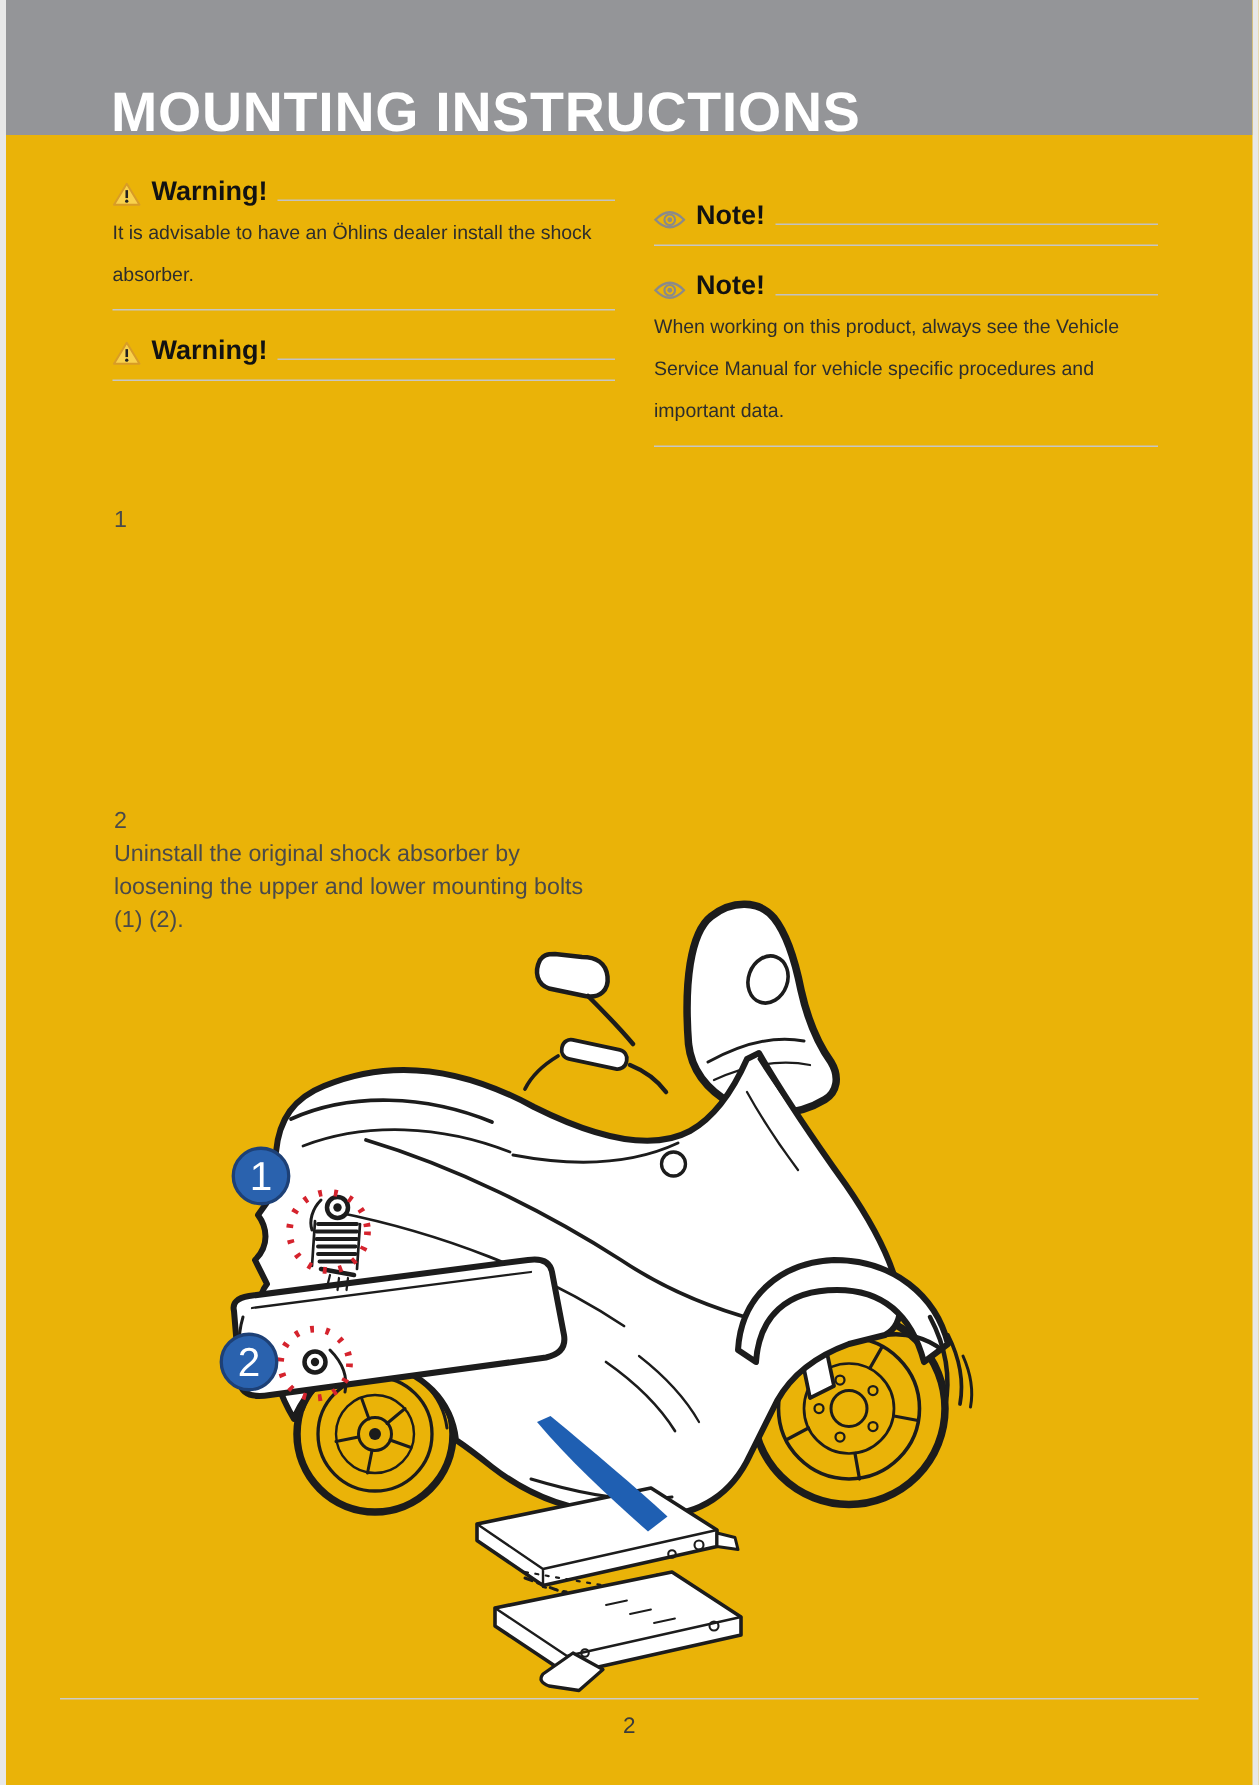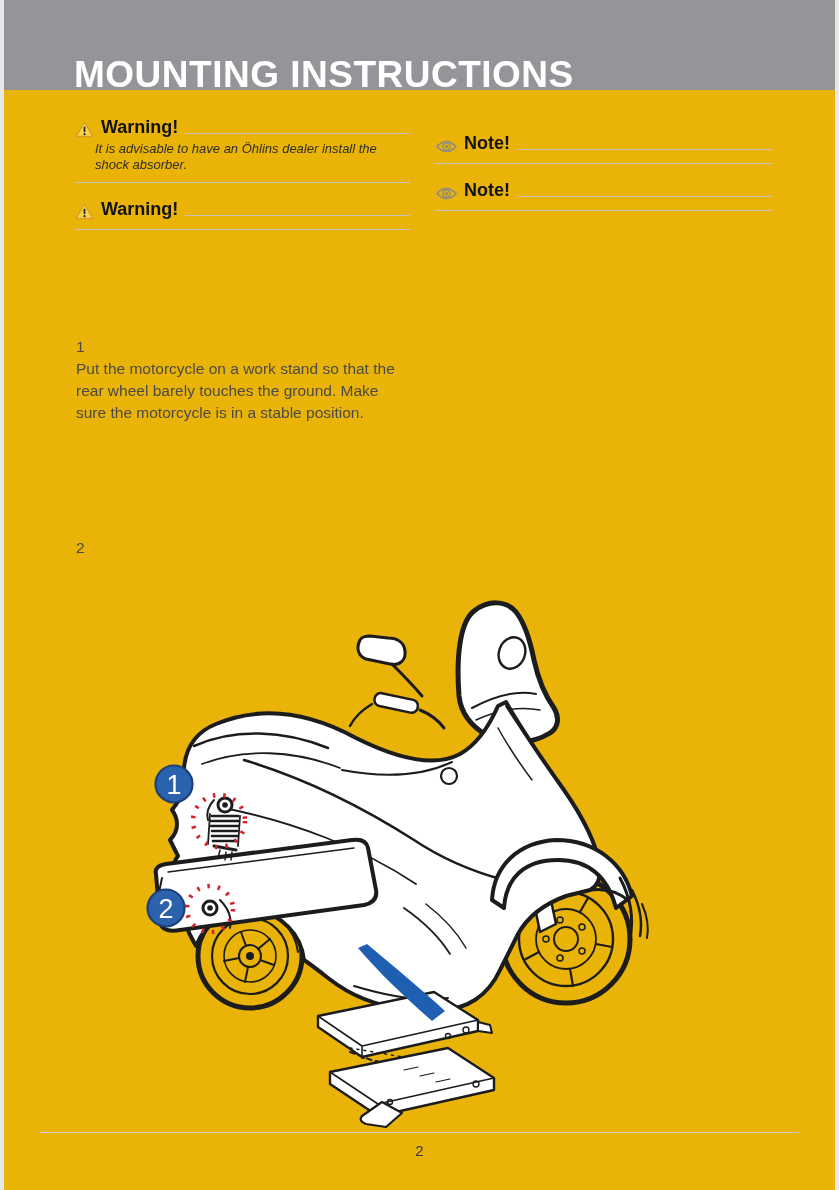--- a/index.html
+++ b/index.html
@@ -22,21 +22,21 @@
   .band h1{position:absolute;left:70px;bottom:-6px;font-size:37px;font-weight:700;color:#fff;letter-spacing:.5px;white-space:nowrap;}
 
   
   .col{position:absolute;}
   .col-left{left:71px;top:114px;width:335px;}
   .col-right{left:432px;top:130px;width:336px;}
   .advice{border-bottom:1px solid #c6c6c6;padding-bottom:9px;margin-bottom:13px;}
   .advice-head{display:flex;align-items:flex-end;gap:7px;height:24px;}
   .advice-title{font-size:18px;font-weight:700;color:#121212;white-space:nowrap;}
   .head-rule{flex:1;height:1px;background:#c2c2c2;align-self:flex-end;margin-bottom:4px;}
-  .advice-body{margin-top:3px;font-size:13px;font-style:italic;color:#2d2d2d;line-height:16px;margin-left:20px;}
+  .advice-body{margin-top:3px;font-size:13px;color:#2d2d2d;line-height:28px;}
   .icon{display:inline-flex;align-items:center;}
 
   
   .step{position:absolute;left:72px;width:336px;color:#4a4a4a;font-size:15.5px;line-height:22px;}
   .step-1{top:336px;}
   .step-2{top:537px;}
   .step-num{height:22px;}
 
   
   .figure{position:absolute;left:100px;top:578px;width:620px;height:552px;}
@@ -110,29 +110,30 @@
         <span class="icon">
           <svg width="21" height="15" viewBox="0 0 22 14">
               <path d="M1 7 Q 11 -3.5 21 7 Q 11 17.5 1 7 Z" fill="none" stroke="#8a8a8a" stroke-width="1.6"></path>
               <circle cx="11" cy="7" r="3.7" fill="none" stroke="#8a8a8a" stroke-width="1.5"></circle>
               <circle cx="11" cy="7" r="1.7" fill="#8a8a8a"></circle>
             </svg>
         </span>
         <span class="advice-title">Note!</span>
         <span class="head-rule"></span>
       </div>
+      <p class="advice-body">When working on this product, always see the Vehicle Service Manual for vehicle specific procedures and important data.</p>
     </section>
   </div>
 
   <div class="step step-1">
     <div class="step-num">1</div>
-    <p class="step-text">Put the motorcycle on a work stand so that the rear wheel barely touches the ground. Make sure the motorcycle is in a stable position.</p>
   </div>
   <div class="step step-2">
     <div class="step-num">2</div>
+    <p class="step-text">Uninstall the original shock absorber by loosening the upper and lower mounting bolts (1) (2).</p>
   </div>
 
   <div class="figure">
     <svg viewBox="0 0 620 552" xmlns="http://www.w3.org/2000/svg">
 
       <g>
         <circle class="ln" cx="146" cy="378" r="52" stroke-width="5"></circle>
         <circle class="ln" cx="146" cy="378" r="38" stroke-width="2.2"></circle>
         <circle class="ln" cx="146" cy="378" r="26" stroke-width="1.6"></circle>
         <circle class="ln" cx="146" cy="378" r="11" stroke-width="2"></circle>

